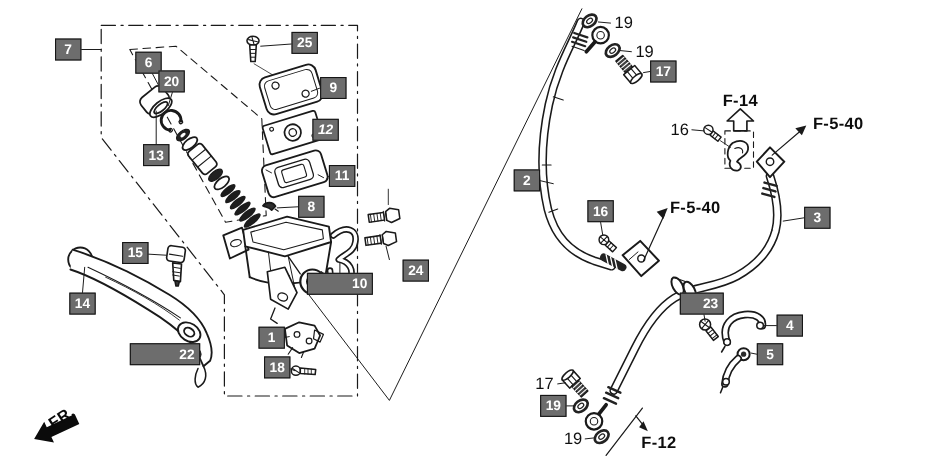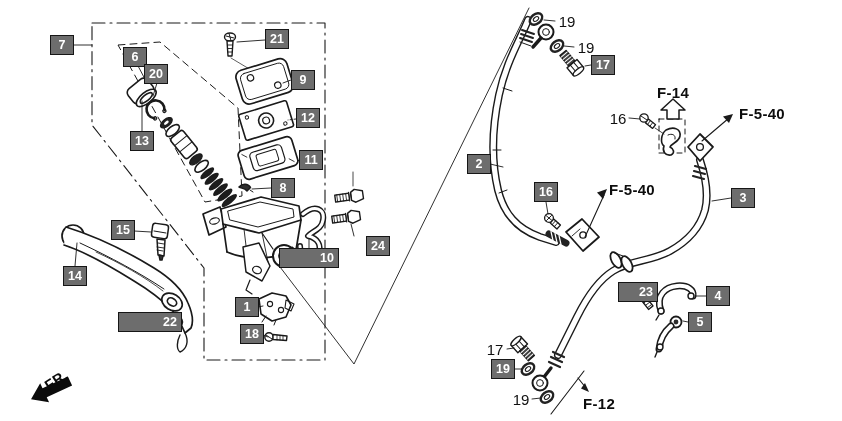--- a/index.html
+++ b/index.html
@@ -349,37 +349,37 @@
       <path d="M0,-5 L28,-5 L28,-10.5 L43,0 L28,10.5 L28,5 L0,5 Z" fill="#0b0b0b" stroke="none"></path>
     </g>
   </g>
 </svg>
 
 <div id="labels-layer">
       <div class="badge" style="left: 62px; top: 45px;">7</div>
       <div class="badge" style="left: 135px; top: 57px;">6</div>
       <div class="badge" style="left: 156px; top: 74px;">20</div>
       <div class="badge" style="left: 142px; top: 141px;">13</div>
-      <div class="badge" style="left: 277px; top: 39px;">21</div>
+      <div class="badge" style="left: 277px; top: 39px;">25</div>
       <div class="badge" style="left: 303px; top: 80px;">9</div>
-      <div class="badge" style="left: 308px; top: 118px;">12</div>
+      <div class="badge" style="left: 296px; top: 118px; font-style: italic;">12</div>
       <div class="badge" style="left: 311px; top: 160px;">11</div>
       <div class="badge" style="left: 283px; top: 188px;">8</div>
       <div class="badge" style="left: 309px; top: 258px; padding-left: 40px;">10</div>
       <div class="badge" style="left: 354px; top: 246px; margin-left: 24px;">24</div>
       <div class="badge" style="left: 247px; top: 307px;">1</div>
       <div class="badge" style="left: 252px; top: 334px;">18</div>
       <div class="badge" style="left: 123px; top: 230px;">15</div>
       <div class="badge" style="left: 75px; top: 276px;">14</div>
       <div class="badge" style="left: 150px; top: 322px; padding-left: 44px;">22</div>
       <div class="badge" style="left: 603px; top: 65px;">17</div>
       <div class="badge" style="left: 479px; top: 164px;">2</div>
       <div class="badge" style="left: 546px; top: 192px;">16</div>
       <div class="badge" style="left: 743px; top: 198px;">3</div>
-      <div class="badge" style="left: 638px; top: 292px; padding-left: 20px;">23</div>
+      <div class="badge" style="left: 638px; top: 276px; padding-left: 20px;">23</div>
       <div class="badge" style="left: 718px; top: 296px;">4</div>
       <div class="badge" style="left: 700px; top: 322px;">5</div>
       <div class="badge" style="left: 503px; top: 369px;">19</div>
       <div class="plain" style="left: 567px; top: 21px;">19</div>
       <div class="plain" style="left: 586px; top: 47px;">19</div>
       <div class="plain" style="left: 618px; top: 118px;">16</div>
       <div class="plain" style="left: 495px; top: 349px;">17</div>
       <div class="plain" style="left: 521px; top: 399px;">19</div>
       <div class="ref" style="left: 673px; top: 92px;">F-14</div>
       <div class="ref" style="left: 762px; top: 113px;">F-5-40</div>

